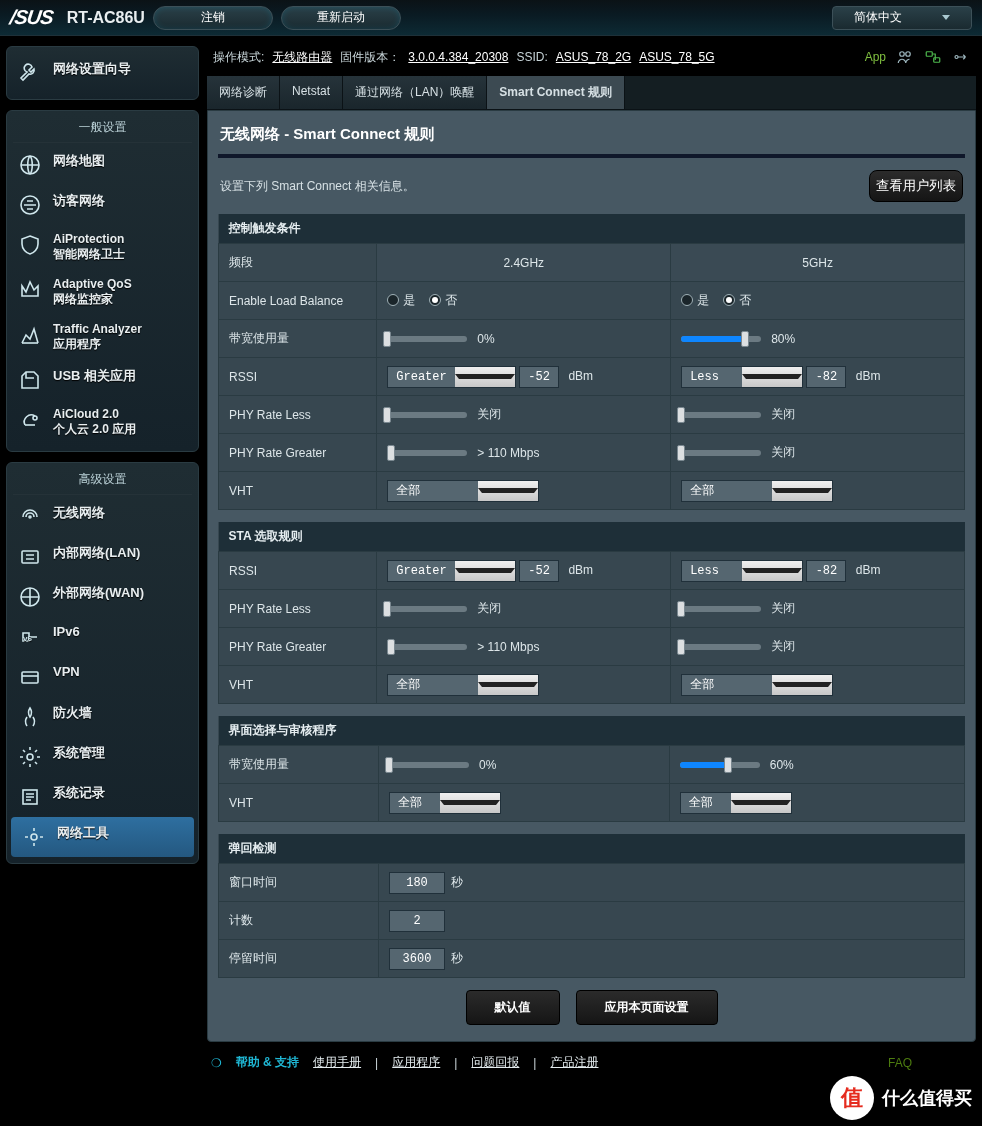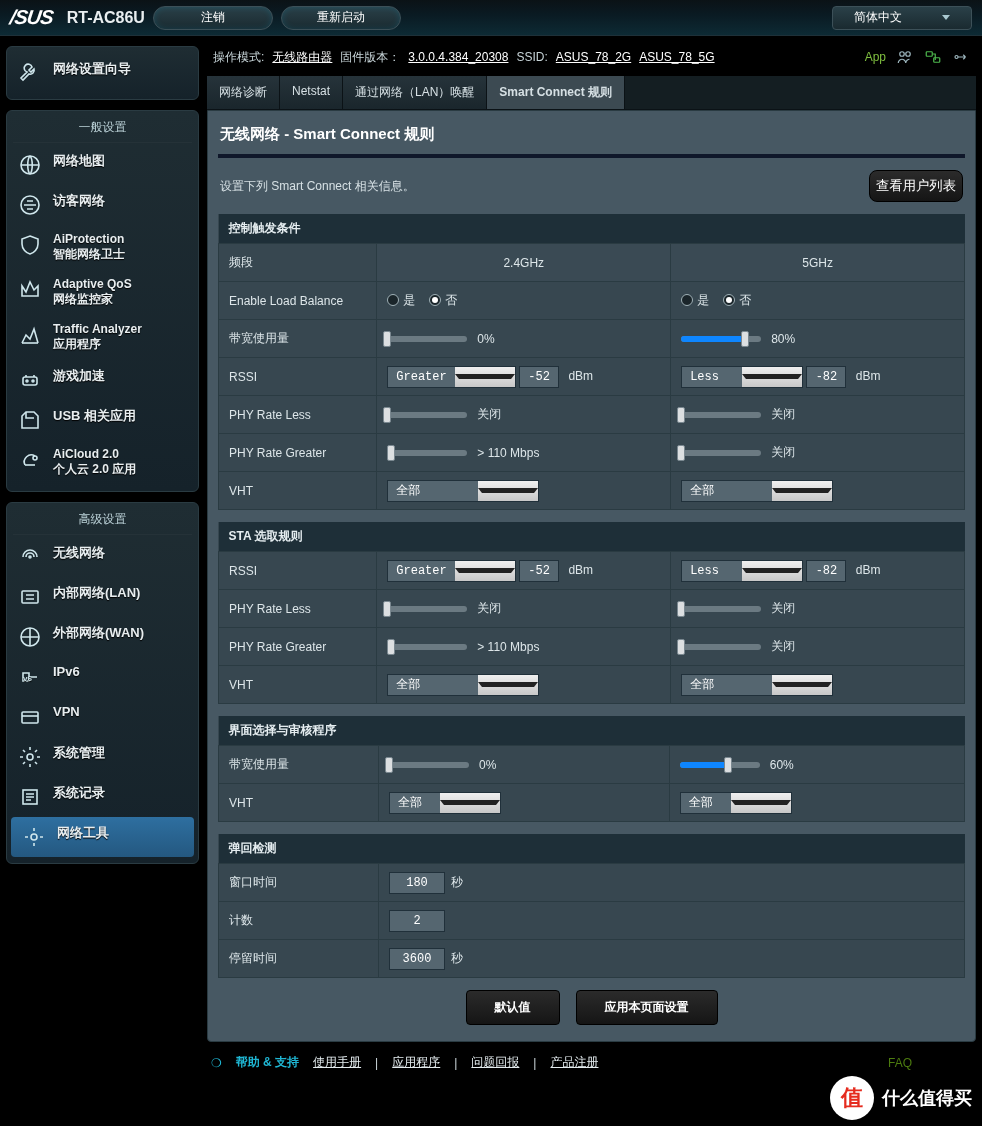--- a/index.html
+++ b/index.html
@@ -138,31 +138,20 @@
             </svg>
           </span>
           <span>
             <small>Traffic Analyzer</small>
             <small>应用程序</small>
           </span>
         </div>
         <div class="srow">
           <span class="sico">
             <svg viewBox="0 0 24 24">
-              <rect x="5" y="9" width="14" height="8" rx="2"></rect>
-              <circle cx="9" cy="13" r="1"></circle>
-              <circle cx="15" cy="13" r="1"></circle>
-              <path d="M8 9V7M16 9V7"></path>
-            </svg>
-          </span>
-          <span>游戏加速</span>
-        </div>
-        <div class="srow">
-          <span class="sico">
-            <svg viewBox="0 0 24 24">
               <path d="M8 4h8l4 4v12H4V8z"></path>
               <path d="M8 4v6h8"></path>
             </svg>
           </span>
           <span>USB 相关应用</span>
         </div>
         <div class="srow">
           <span class="sico">
             <svg viewBox="0 0 24 24">
               <path d="M7 17a7 7 0 0 1 10-9"></path>
@@ -216,20 +205,28 @@
           <span>IPv6</span>
         </div>
         <div class="srow">
           <span class="sico">
             <svg viewBox="0 0 24 24">
               <rect x="4" y="7" width="16" height="11" rx="1"></rect>
               <path d="M4 11h16"></path>
             </svg>
           </span>
           <span>VPN</span>
+        </div>
+        <div class="srow">
+          <span class="sico">
+            <svg viewBox="0 0 24 24">
+              <path d="M12 3c2 3 2 6 0 9-2-3-2-6 0-9zM9 12c-2 3-2 6 0 9M15 12c2 3 2 6 0 9"></path>
+            </svg>
+          </span>
+          <span>防火墙</span>
         </div>
         <div class="srow">
           <span class="sico">
             <svg viewBox="0 0 24 24">
               <circle cx="12" cy="12" r="3"></circle>
               <path d="M12 2v3M12 19v3M2 12h3M19 12h3M5 5l2 2M17 17l2 2M19 5l-2 2M5 19l2-2"></path>
             </svg>
           </span>
           <span>系统管理</span>
         </div>

